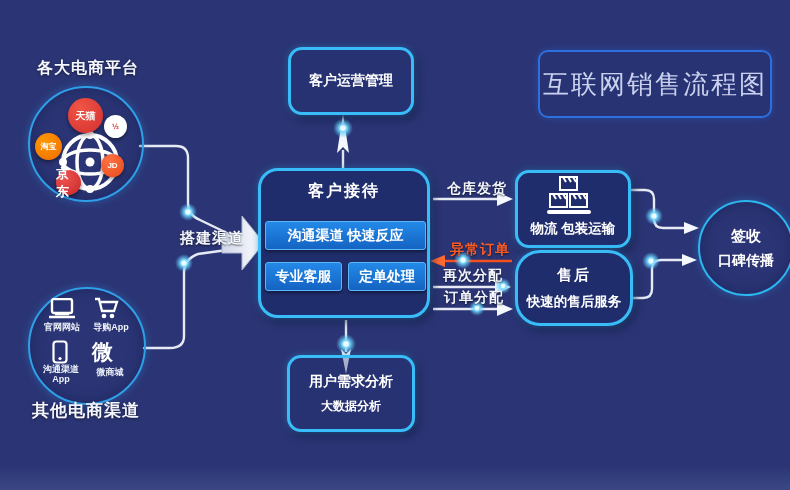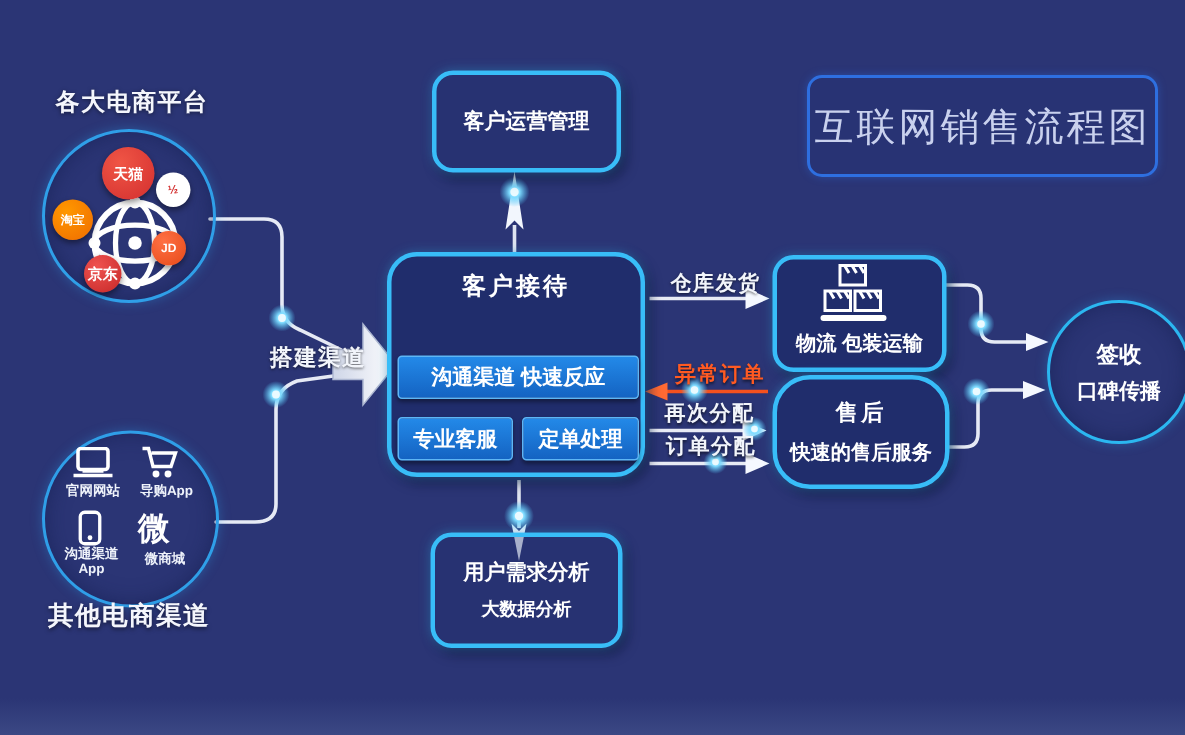--- a/index.html
+++ b/index.html
@@ -15,21 +15,21 @@
   
   .ring{border-radius:50%;border:2px solid #2f9fe8;box-shadow:0 0 8px rgba(47,159,232,.35), inset 0 0 14px rgba(20,30,80,.6);}
   .badge{border-radius:50%;display:flex;align-items:center;justify-content:center;font-weight:bold;color:#fff;box-shadow:0 2px 4px rgba(0,0,0,.45);}
   
   .node{border:3px solid #38bdf8;border-radius:16px;background:#202d6c;
         box-shadow:0 0 7px rgba(56,189,248,.35), 3px 4px 8px rgba(8,12,40,.55);
         display:flex;flex-direction:column;align-items:center;justify-content:center;text-align:center;}
   .node .t1{font-weight:bold;color:#fff;}
   .btn{background:linear-gradient(180deg,#2389e8,#1463c2);border:1px solid #5db6f5;border-radius:3px;
        color:#fff;font-weight:bold;display:flex;align-items:center;justify-content:center;
-       box-shadow:0 2px 3px rgba(0,0,0,.4);margin-top:16px;}
+       box-shadow:0 2px 3px rgba(0,0,0,.4);}
   .flow-label{font-weight:bold;color:#f2f5fb;font-size:14px;text-shadow:0 1px 2px rgba(0,0,0,.6);letter-spacing:1px;}
   .flow-label.orange{color:#ff5a22;}
   .outline-only{background:rgba(32,45,108,.35);}
   .small-label{font-size:9px;font-weight:bold;color:#eef2fa;text-align:center;line-height:1.15;}
   .big-frame{border-radius:10px;display:flex;align-items:center;justify-content:center;}
 </style>
 </head>
 <body>
 
 <div id="stage">
@@ -110,21 +110,21 @@
       <circle cx="59" cy="34" r="4" fill="#fff"></circle>
     <circle cx="32" cy="34" r="4.5" fill="#fff"></circle>
   </svg>
 
   <div class="abs badge" style="left:68px;top:98px;width:35px;height:35px;font-size:10px;background:radial-gradient(circle at 35% 30%,#f05545,#d32f2f)">天猫</div>
   <div class="abs badge" style="left:104px;top:115px;width:23px;height:23px;background:#ffffff">
     <span style="color:#d32f2f;font-size:8px;font-weight:bold;transform:rotate(-8deg)">½</span>
   </div>
   <div class="abs badge" style="left:35px;top:133px;width:27px;height:27px;font-size:8px;background:radial-gradient(circle at 35% 30%,#ff9800,#ef6c00)">淘宝</div>
   <div class="abs badge" style="left:101px;top:154px;width:23px;height:23px;font-size:8px;background:radial-gradient(circle at 35% 30%,#ff7043,#e64a19)">JD</div>
-  <div class="abs badge" style="left:56px;top:170px;width:25px;height:25px;font-size:10px;background:radial-gradient(circle at 35% 30%,#ef5350,#c62828)">京东</div>
+  <div class="abs badge" style="left:56px;top:170px;width:25px;height:25px;font-size:13px;background:radial-gradient(circle at 35% 30%,#ef5350,#c62828)">京东</div>
 
   <div class="abs ring" style="left:28px;top:287px;width:114px;height:114px"></div>
 
   <svg class="abs" style="left:47px;top:298px" width="30" height="22" viewBox="0 0 30 22">
     <rect x="5" y="1" width="20" height="14" rx="2" fill="none" stroke="#fff" stroke-width="2.4"></rect>
     <path d="M2,19 L28,19 M8,16 L22,16" stroke="#fff" stroke-width="2.4"></path>
   </svg>
   <div class="abs small-label" style="left:36px;top:322px;width:52px">官网网站</div>
 
   <svg class="abs" style="left:93px;top:296px" width="26" height="24" viewBox="0 0 26 24">

